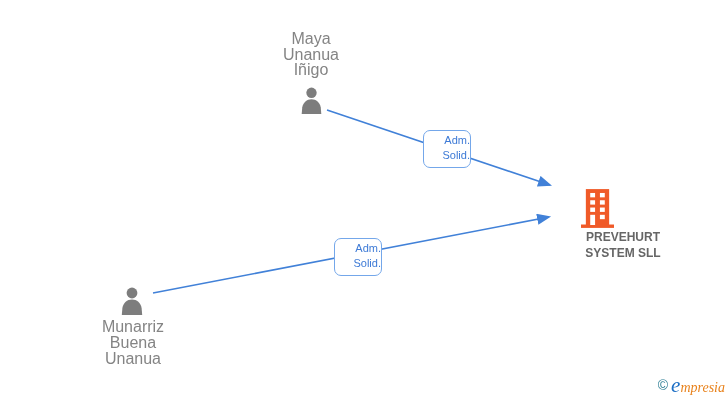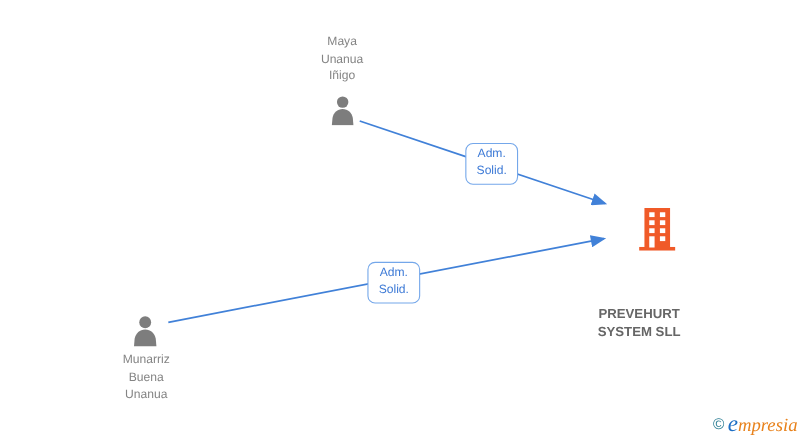--- a/index.html
+++ b/index.html
@@ -21,21 +21,21 @@
     position: absolute;
     z-index: 2;
   }
   .node-icon { display: block; }
   .person-name {
     position: absolute;
     z-index: 2;
     width: 140px;
     text-align: center;
     color: #848484;
-    font-size: 11px;
+    font-size: 16px;
     line-height: 15.5px;
     white-space: pre-line;
   }
   .company-name {
     position: absolute;
     z-index: 2;
     width: 120px;
     text-align: center;
     color: #666666;
     font-size: 12px;
@@ -47,21 +47,21 @@
     position: absolute;
     z-index: 3;
     width: 46px;
     height: 34px;
     background: #ffffff;
     border: 1.5px solid #74a7ea;
     border-radius: 7px;
     color: #3d7ad6;
     font-size: 11px;
     line-height: 15px;
-    text-align: center;
+    text-align: right;
     white-space: pre-line;
     padding-top: 2px;
     box-sizing: content-box;
   }
   .edge-label.label-1 { left: 423px; top: 130px; }
   .edge-label.label-2 { left: 334px; top: 238px; }
   .watermark {
     position: absolute;
     right: 3px;
     bottom: 2px;
@@ -77,21 +77,21 @@
     margin-right: 3px;
   }
   .watermark .brand-e {
     color: #1d6fc5;
     font-style: italic;
     font-size: 21px;
   }
   .watermark .brand-rest {
     color: #e8821c;
     font-style: italic;
-    font-size: 17px;
+    font-size: 14px;
   }
 </style>
 </head>
 <body>
 
 <div class="canvas">
 
   <svg class="edges-svg" viewBox="0 0 728 400" xmlns="http://www.w3.org/2000/svg">
     <defs>
       <marker id="arrowhead" viewBox="0 0 10 8" refX="8.5" refY="4" markerWidth="9" markerHeight="7" orient="auto">
@@ -129,21 +129,21 @@
       <rect x="9.5" y="4" width="5" height="4.5" fill="#ffffff"></rect>
       <rect x="19.5" y="4" width="5" height="4.5" fill="#ffffff"></rect>
       <rect x="9.5" y="11.5" width="5" height="4.5" fill="#ffffff"></rect>
       <rect x="19.5" y="11.5" width="5" height="4.5" fill="#ffffff"></rect>
       <rect x="9.5" y="19" width="5" height="4.5" fill="#ffffff"></rect>
       <rect x="19.5" y="19" width="5" height="4.5" fill="#ffffff"></rect>
       <rect x="19.5" y="26.5" width="5" height="4.5" fill="#ffffff"></rect>
       <rect x="9.5" y="26.5" width="5" height="10.5" fill="#ffffff"></rect>
     </svg>
   </div>
-  <div class="company-name" style="left:521px; top:229px;margin-top:48px;">PREVEHURT
+  <div class="company-name" style="left:563px; top:229px;">PREVEHURT
 SYSTEM SLL</div>
 
   <div class="edge-label label-1">Adm.
 Solid.</div>
   <div class="edge-label label-2">Adm.
 Solid.</div>
 
   <div class="watermark">
     <span class="copy">©</span><span class="brand-e">e</span><span class="brand-rest">mpresia</span>
   </div>

